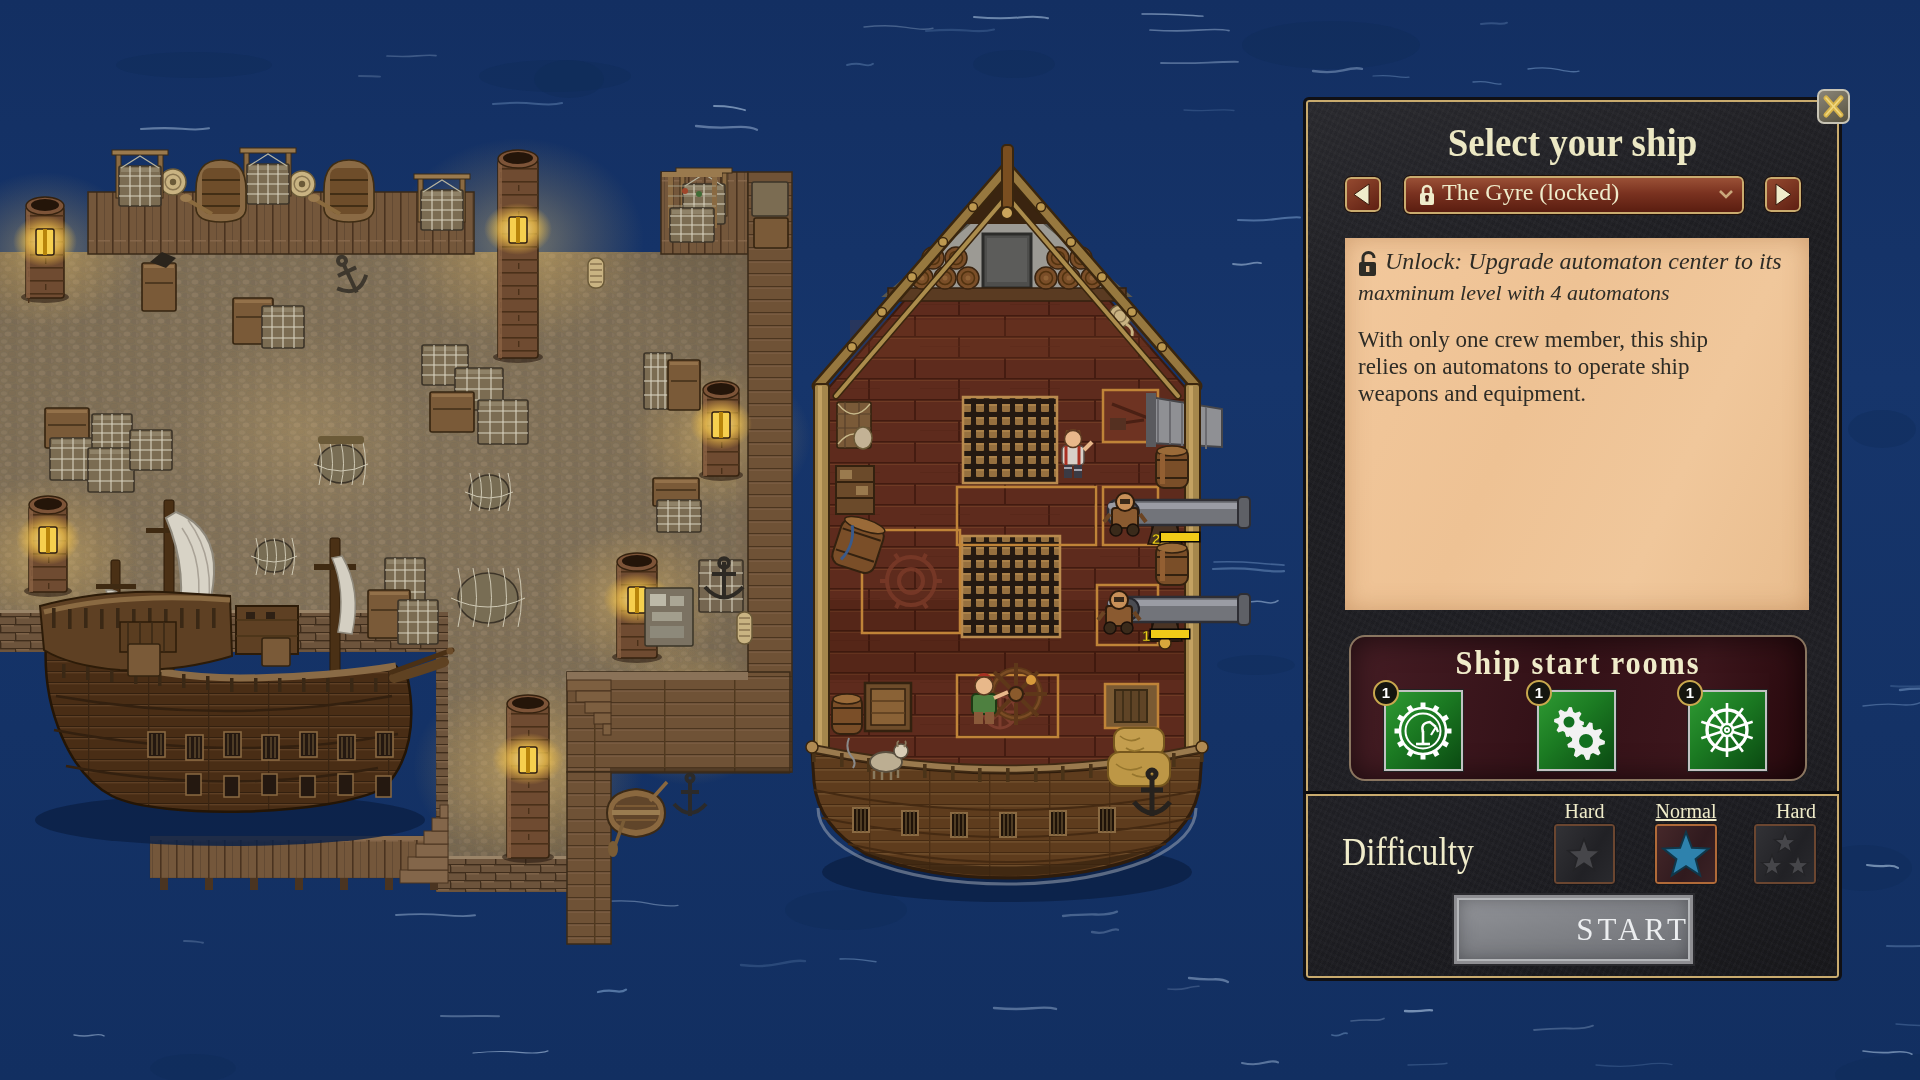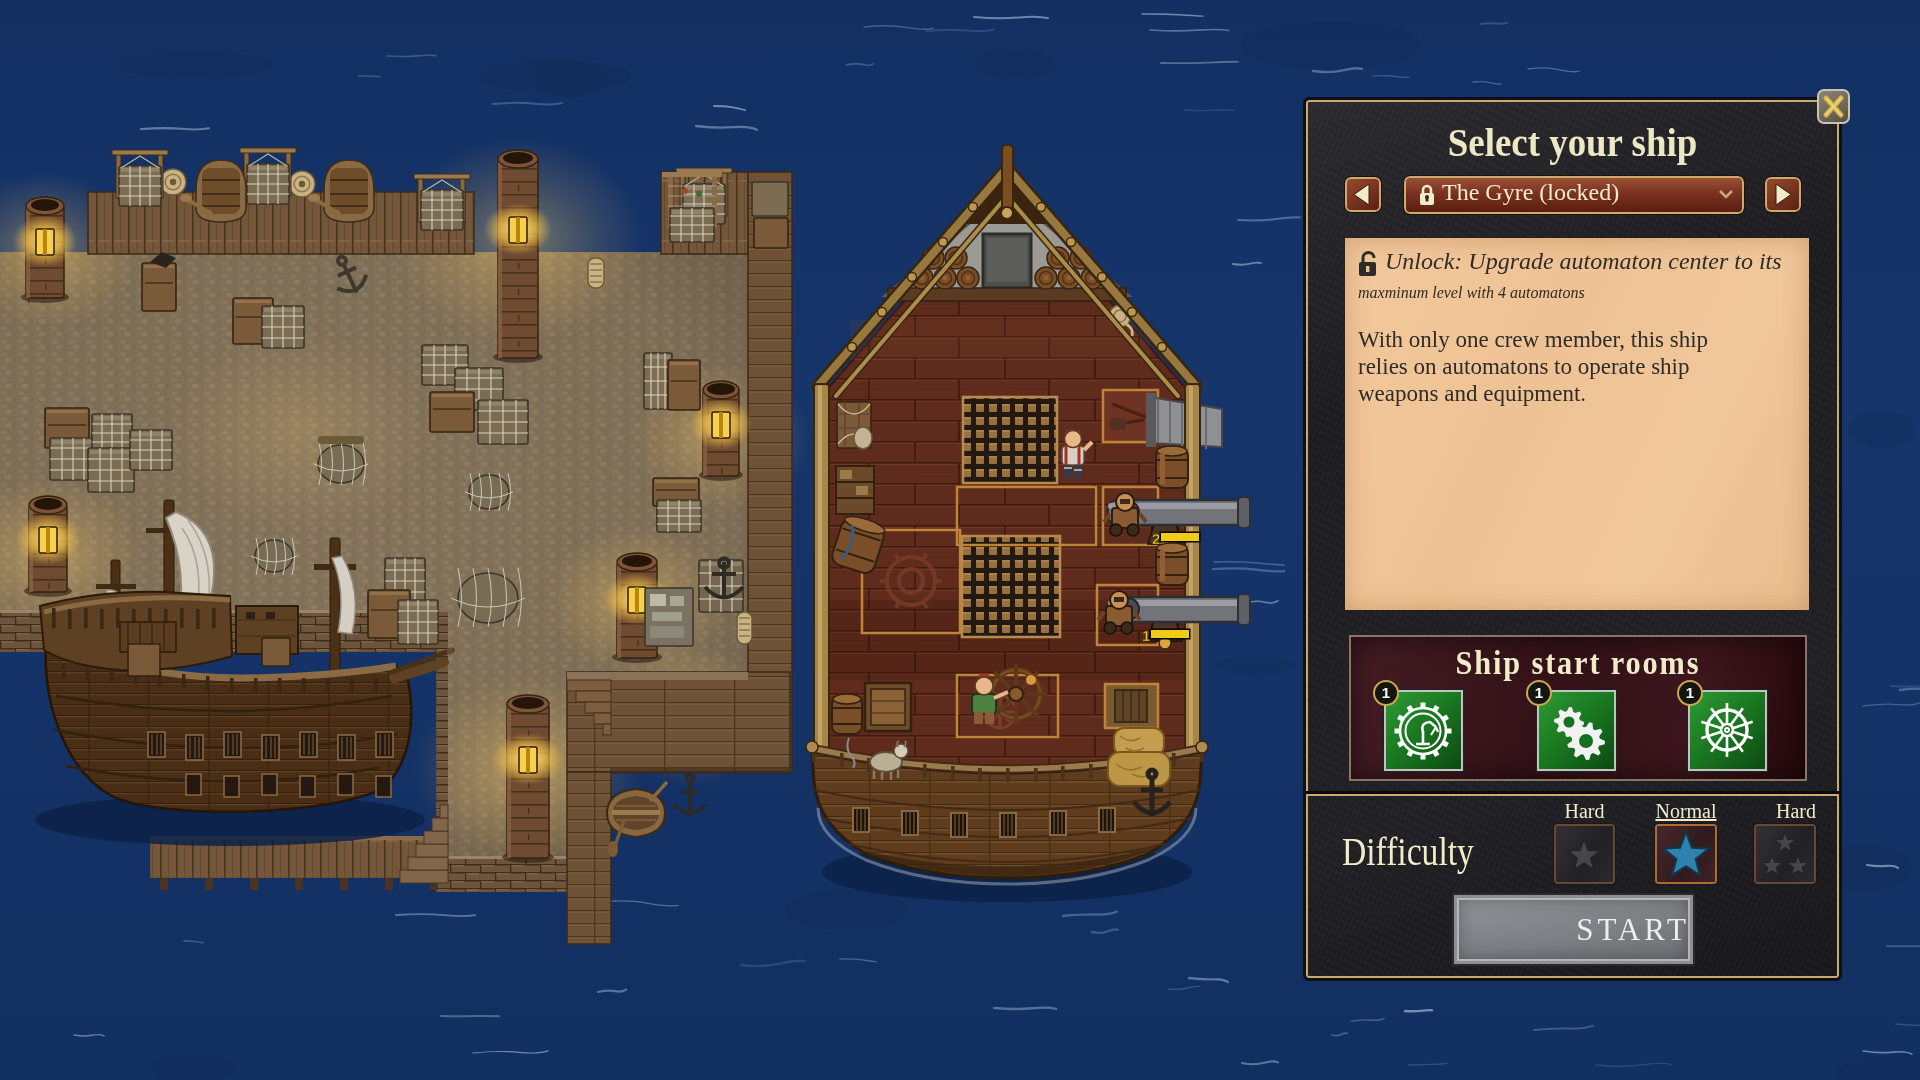--- a/index.html
+++ b/index.html
@@ -1221,25 +1221,25 @@
         </svg>
       </div>
 
 <div class="abs" style="left:37px;top:136px;width:464px;height:372px;background:linear-gradient(115deg,#f2c89c 0%,#eec294 40%,#f0c79b 70%,#e9bd8e 100%);box-shadow:inset 0 0 24px rgba(150,90,40,.35);color:#2e2c26;">
         <svg class="abs" style="left:13px;top:11px;" width="24" height="28">
           <rect x="1" y="13" width="17" height="14" rx="2" fill="#2e2c26"></rect>
           <path d="M5,13 v-4 a5.5,5.5 0 0 1 11,0" stroke="#2e2c26" stroke-width="3" fill="none"></path>
           <rect x="8" y="17" width="3.4" height="6" fill="#eec294"></rect>
         </svg>
         <div class="abs" style="left:40px;top:8px;width:420px;font-style:italic;font-size:24px;line-height:31px;">Unlock: Upgrade automaton center to its</div>
-        <div class="abs" style="left:13px;top:39px;width:440px;font-style:italic;font-size:16px;line-height:31px;">maxminum level with 4 automatons</div>
+        <div class="abs" style="left:13px;top:39px;width:440px;font-style:italic;font-size:22px;line-height:31px;">maxminum level with 4 automatons</div>
         <div class="abs" style="left:13px;top:88px;width:440px;font-size:23px;line-height:27px;">With only one crew member, this ship<br>relies on automatons to operate ship<br>weapons and equipment.</div>
       </div>
 
-<div class="abs" style="left:41px;top:533px;width:454px;height:142px;background:linear-gradient(100deg,#451d24 0%,#331117 45%,#3c161c 75%,#28090d 100%);border:2px solid #8a7660;border-radius:0;box-shadow:inset 0 0 30px rgba(0,0,0,.6);">
+<div class="abs" style="left:41px;top:533px;width:454px;height:142px;background:linear-gradient(100deg,#451d24 0%,#331117 45%,#3c161c 75%,#28090d 100%);border:2px solid #8a7660;border-radius:16px;box-shadow:inset 0 0 30px rgba(0,0,0,.6);">
         <div class="abs" style="left:0;top:8px;width:100%;text-align:center;font-weight:bold;font-size:33px;color:#f0ecca;transform:scaleX(.92);letter-spacing:2px;">Ship start rooms</div>
 
 <div class="abs" style="left:33px;top:53px;width:75px;height:77px;background:linear-gradient(135deg,#2f9a33 0%,#1b7a22 45%,#0b4a12 100%);border:2px solid #c2c2c2;outline:1px solid #222;">
           <svg width="75" height="77" viewBox="0 0 75 77">
             <g stroke="#fff" fill="none" stroke-width="2.6">
               <circle cx="37" cy="39" r="23"></circle>
               <line x1="60.0" y1="39.0" x2="65.5" y2="39.0" stroke-width="5"></line>
               <line x1="56.9" y1="50.5" x2="61.7" y2="53.2" stroke-width="5"></line>
               <line x1="48.5" y1="58.9" x2="51.2" y2="63.7" stroke-width="5"></line>
               <line x1="37.0" y1="62.0" x2="37.0" y2="67.5" stroke-width="5"></line>

